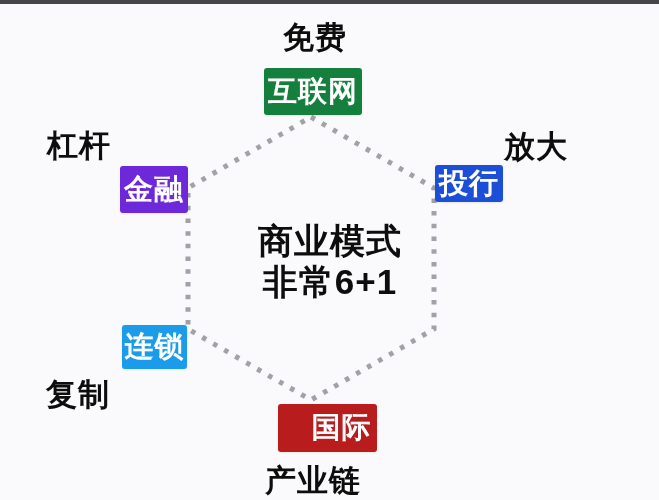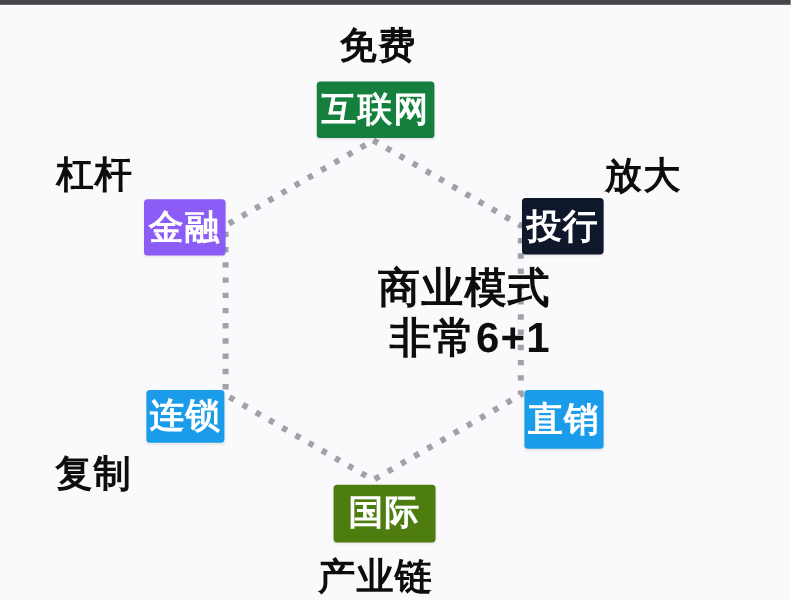--- a/index.html
+++ b/index.html
@@ -47,24 +47,24 @@
     position: absolute;
     color: var(--keyword-text, #0d0d0d);
     font-size: 31px;
     font-weight: bold;
     line-height: 1;
     letter-spacing: 1px;
     white-space: nowrap;
   }
   .center-title {
     position: absolute;
-    left: 139px;
+    left: 170px;
     top: 220px;
     width: 320px;
-    text-align: right;
+    text-align: center;
     color: var(--keyword-text, #0d0d0d);
     font-size: 35px;
     font-weight: bold;
     line-height: 41px;
     letter-spacing: 1px;
   }
 </style>
 </head>
 <body>
 
@@ -76,24 +76,23 @@
     <polygon points="311,117 434,188 434,329 311,400 188,329 188,188" fill="none" stroke-width="5" stroke-dasharray="4.5 8.2" stroke="#a1a1a9"></polygon>
   </svg>
 
   <div class="keyword" style="left:283px; top:22px;">免费</div>
   <div class="keyword" style="left:47px; top:130px;">杠杆</div>
   <div class="keyword" style="left:504px; top:131px;">放大</div>
   <div class="keyword" style="left:46px; top:379px;">复制</div>
   <div class="keyword" style="left:265px; top:465px;">产业链</div>
 
   <div class="node-box" style="left: 264px; top: 68px; width: 98px; height: 47px; background-color: #15803d;">互联网</div>
-  <div class="node-box" style="left: 120px; top: 166px; width: 68px; height: 47px; background-color: #8b5cf6;">金融</div>
-  <div class="node-box" style="left: 435px; top: 165px; width: 68px; height: 47px; background-color: #0f172a;">投行</div>
+  <div class="node-box" style="left: 120px; top: 166px; width: 68px; height: 47px; background-color: #6d28d9;">金融</div>
+  <div class="node-box" style="left: 435px; top: 165px; width: 68px; height: 37px; background-color: #1d4ed8;">投行</div>
   <div class="node-box" style="left: 122px; top: 325px; width: 65px; height: 44px; background-color: rgb(27, 156, 235);">连锁</div>
-  <div class="node-box" style="left: 437px; top: 325px; width: 66px; height: 49px; background-color: rgb(27, 156, 235);">直销</div>
-  <div class="node-box" style="left: 278px; top: 404px; width: 85px; height: 48px; background-color: #4d7c0f;">国际</div>
+  <div class="node-box" style="left: 278px; top: 404px; width: 71px; height: 48px; background-color: #b91c1c; padding-left: 28px;">国际</div>
 
   <div class="center-title">
     <div>商业模式</div>
     <div>非常6+1</div>
   </div>
 
 </div>
 
 </body></html>

